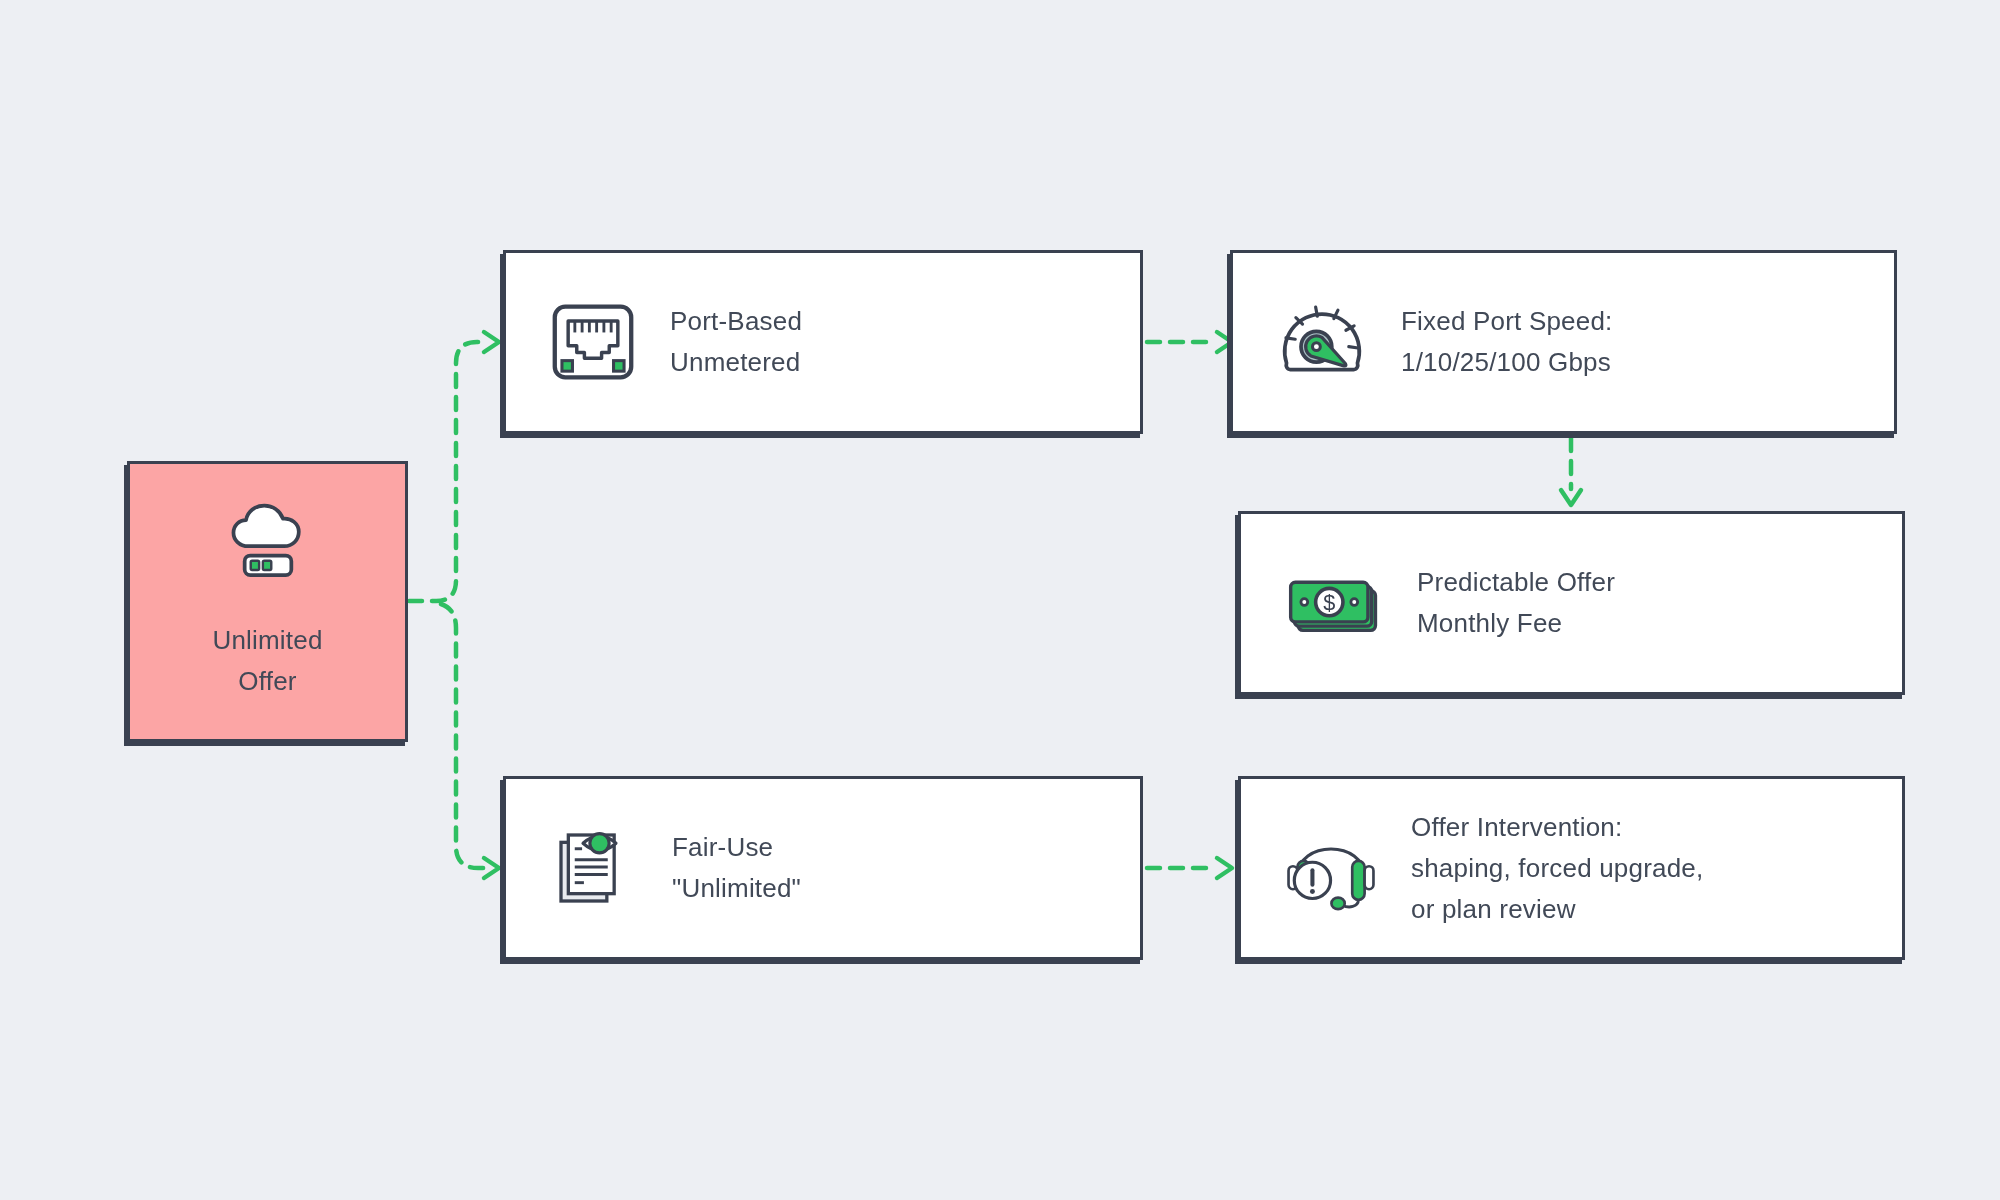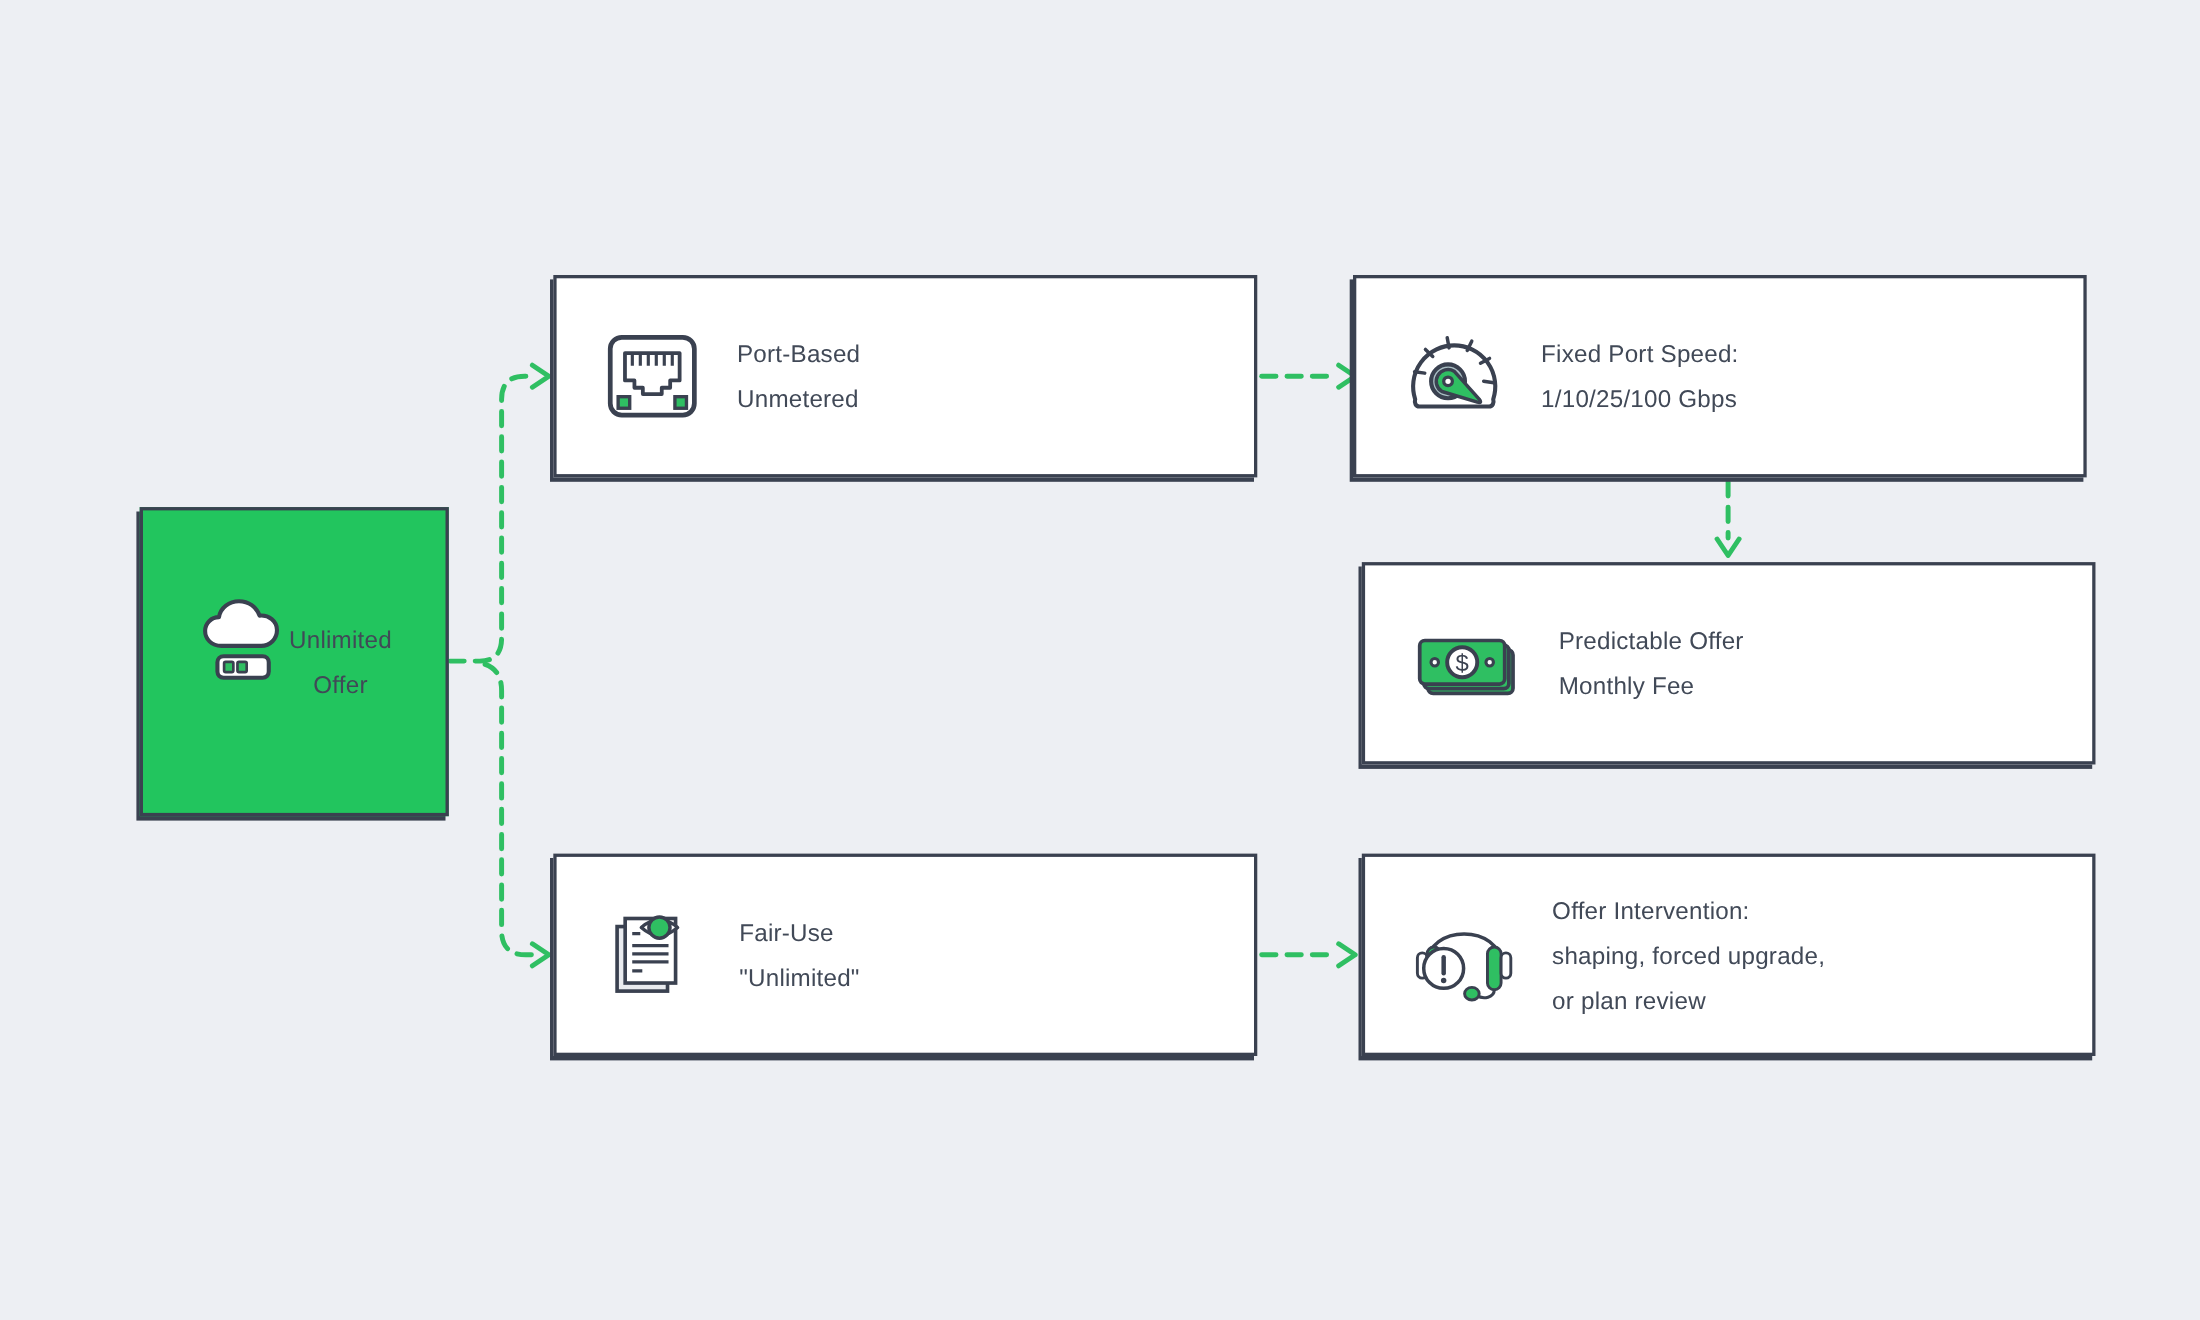--- a/index.html
+++ b/index.html
@@ -18,30 +18,30 @@
     background:#FFFFFF;
     border:3px solid #3A4150;
     box-shadow:-3px 4px 0 0 #3A4150;
     display:flex;
     flex-direction:row;
     align-items:center;
   }
   .node .icon{flex:0 0 auto;margin-left:44px;display:block;}
   .node-label{
     margin-left:34px;
-    font-size:22px;
+    font-size:26px;
     line-height:41px;
     letter-spacing:0.2px;
     color:#414957;
     white-space:pre-line;
   }
   .root-node{
-    flex-direction:row;
+    flex-direction:column;
     justify-content:center;
-    background:#22c55e;
+    background:#fca5a5;
   }
   .root-node .icon{margin-left:0;margin-bottom:24px;}
   .root-node .node-label{margin-left:0;text-align:center;}
 </style>
 </head>
 <body>
 
 <div class="canvas">
 
   <svg class="connector-layer" width="2000" height="1200" viewBox="0 0 2000 1200">

